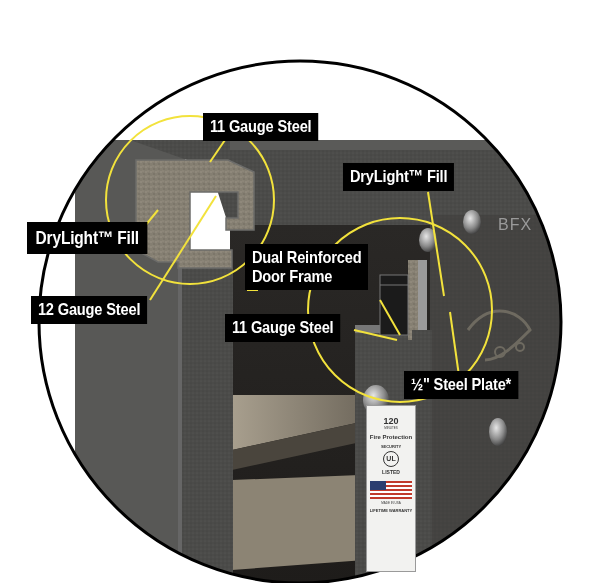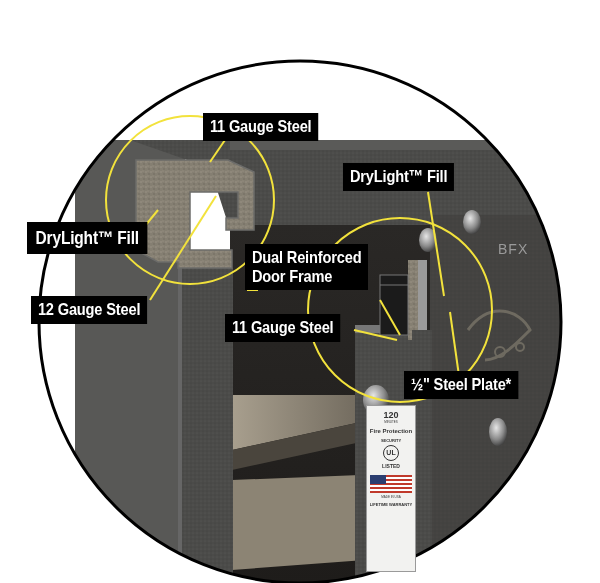--- a/index.html
+++ b/index.html
@@ -25,31 +25,31 @@
     position: absolute;
     left: 366px; top: 405px;
     width: 48px; height: 165px;
     background: #f2f2f0;
     border: 1px solid #9a9a9a;
     font-family: "Liberation Sans", sans-serif;
     color: #333;
     text-align: center;
     overflow: hidden;
   }
-  .sticker .mins { font-size: 9px; font-weight: bold; display:block; margin-top: 4px; }
+  .sticker .mins { font-size: 9px; font-weight: bold; display:block; margin-top: 10px; }
   .sticker .minlbl { font-size: 3px; display:block; }
   .sticker .fp { font-size: 6px; font-weight: bold; display:block; margin-top: 4px; line-height: 6px; }
   .sticker .sec { font-size: 4px; font-weight: bold; display:block; margin-top: 4px; }
   .sticker .ul { width: 14px; height: 14px; border: 1.5px solid #333; border-radius: 50%; margin: 2px auto 0; font-size: 7px; font-weight: bold; line-height: 14px; }
   .sticker .listed { font-size: 5px; font-weight: bold; display:block; margin-top: 2px; }
   .sticker .flag { height: 18px; margin: 6px 3px 0; background: repeating-linear-gradient(#c0392b 0 2px, #fff 2px 4px); position: relative; }
   .sticker .flag::before { content:""; position:absolute; left:0; top:0; width: 16px; height: 9px; background:#2c3e70; }
   .sticker .made { font-size: 3px; display:block; margin-top: 2px; }
   .sticker .warr { font-size: 4px; font-weight: bold; display:block; margin-top: 3px; line-height: 5px; }
-  .brand-text { position:absolute; left: 498px; top: 241px; color: #9a9a9a; font-family: "Liberation Sans", sans-serif; font-size: 14px; letter-spacing: 1px; }
+  .brand-text { position:absolute; left: 498px; top: 216px; color: #9a9a9a; font-family: "Liberation Sans", sans-serif; font-size: 16px; letter-spacing: 1px; }
 </style>
 </head>
 <body>
 
 <div class="stage">
 
   <svg class="art" width="600" height="583" viewBox="0 0 600 583">
     <defs>
       <clipPath id="bigClip">
           <circle cx="300" cy="322" r="261"></circle>

